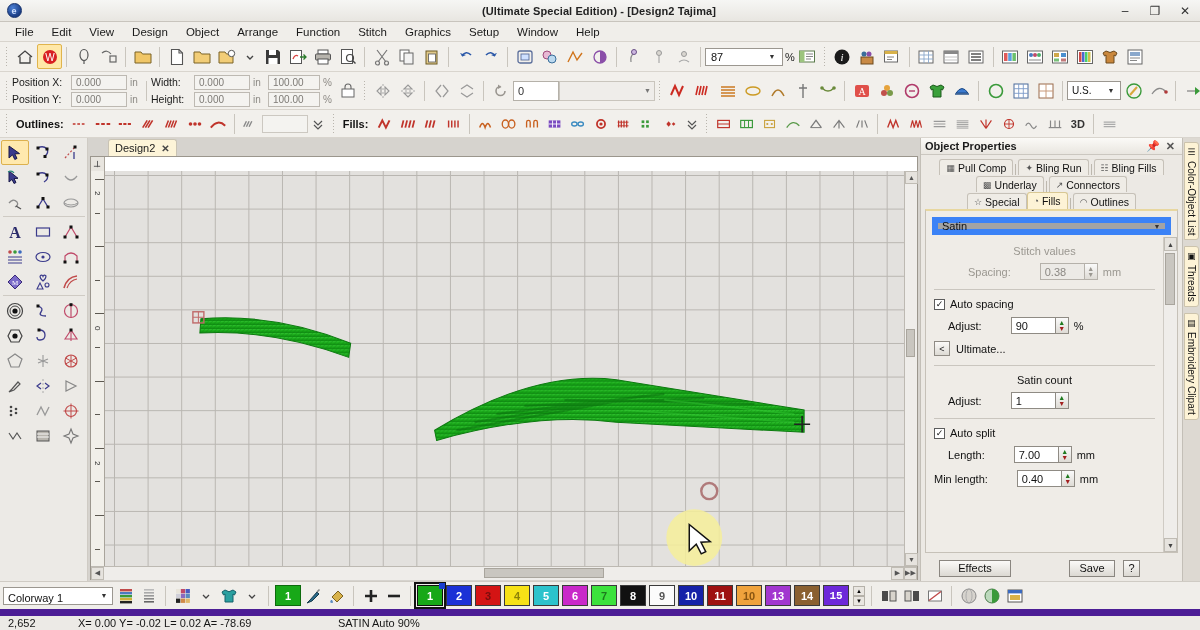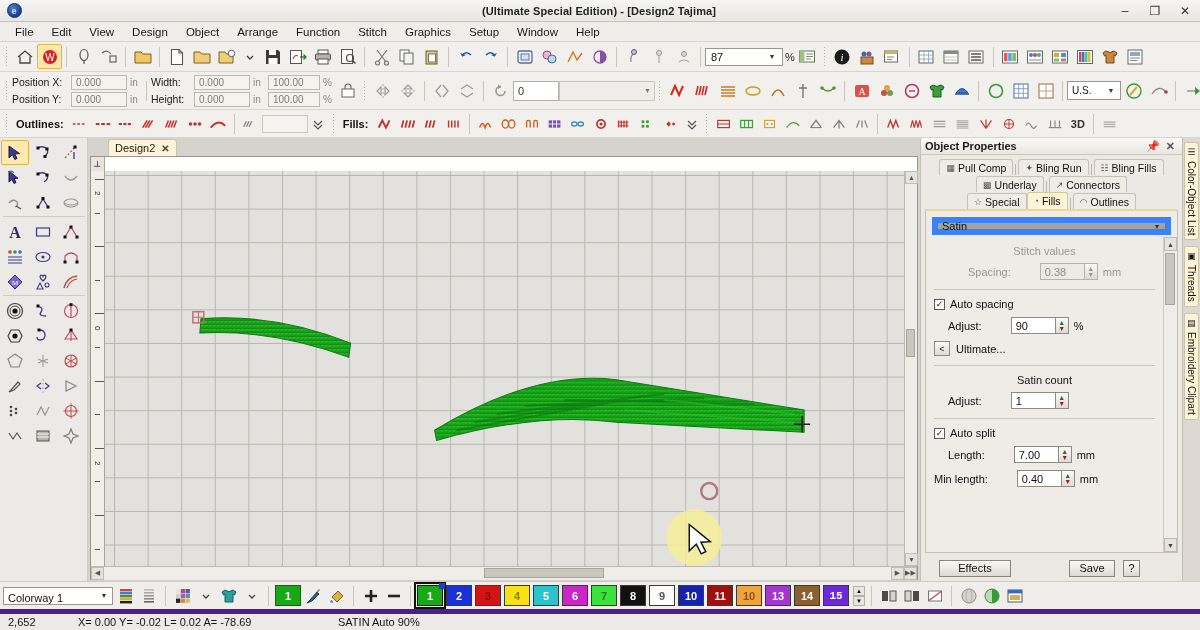--- a/index.html
+++ b/index.html
@@ -247,21 +247,21 @@
   .cswatch {
     width: 26px; height: 21px; border: 1px solid #3a3a3a;
     display: flex; align-items: center; justify-content: center;
     font-size: 11px; font-weight: bold; flex: none;
   }
   .cswatch.sel { outline: 2px solid #111; outline-offset: 1px; position: relative; }
   .cswatch.sel:after {
     content: ""; position: absolute; top: -3px; right: -3px; width: 6px; height: 6px; background: #1a3fd0;
   }
   .statusbar {
-    height: 21px; flex: none; background: #eceae6; border-top: 5px solid #4c1d95;
+    height: 21px; flex: none; background: #eceae6; border-top: 7px solid #4c1d95;
     display: flex; align-items: center; font-size: 11px; color: #151515;
   }
   .sb-cell { padding: 0 8px; }
 </style>
 </head>
 <body>
 
 <div class="app">
 
   <div class="titlebar">

